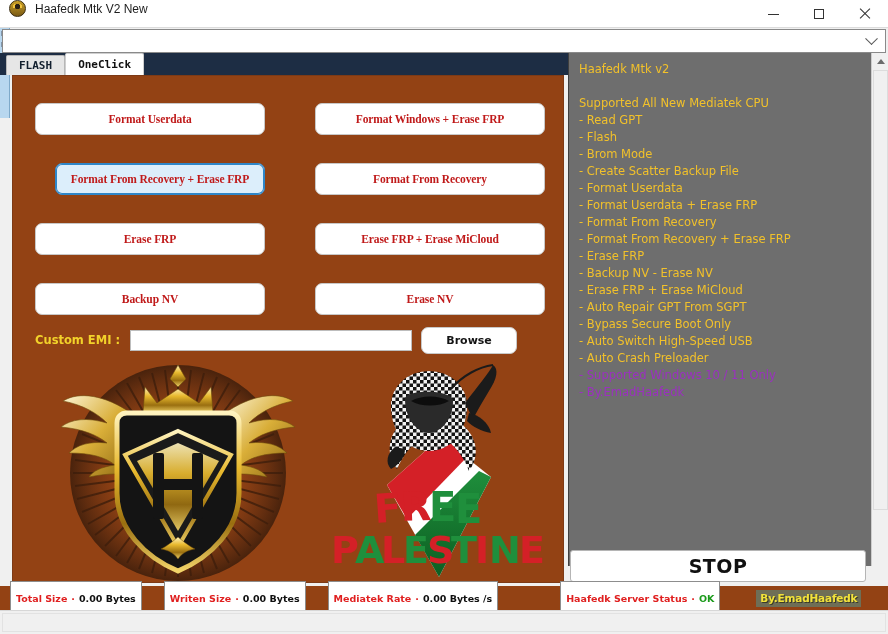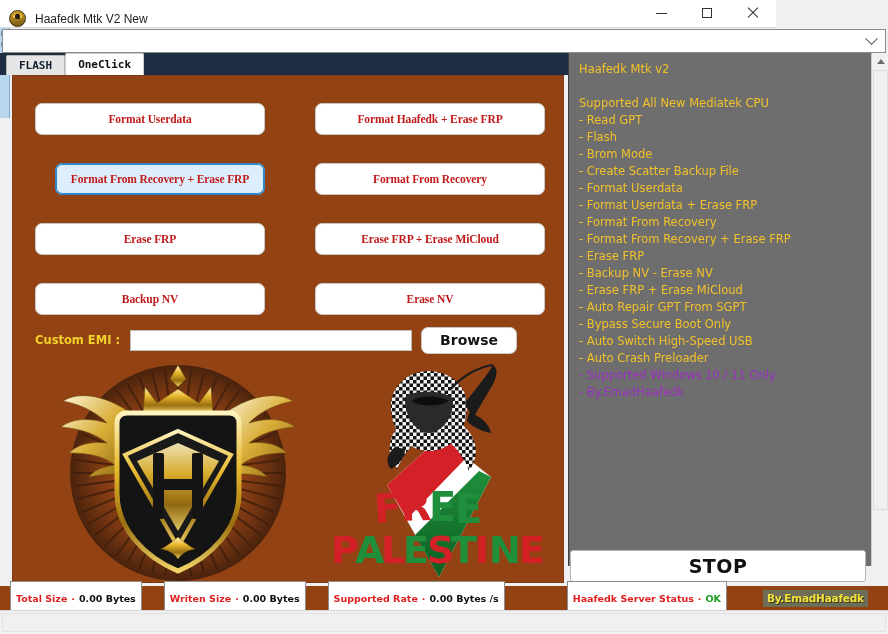--- a/index.html
+++ b/index.html
@@ -13,24 +13,24 @@
 
   
   #app {
     position: relative;
     width: 888px; height: 634px;
     background: #f0f0f0;
   }
 
   .titlebar {
     position: absolute; left: 0; top: 0;
-    width: 776px; height: 28px;
+    width: 888px; height: 28px;
     background: #ffffff;
     border-bottom: 1px solid #dcdcdc;
-    display: flex; align-items: flex-end;
+    display: flex; align-items: flex-start;
   }
   .title-left { display: flex; align-items: center; padding-left: 9px; }
   .app-icon {
     width: 17px; height: 17px;
     border-radius: 50%;
     background:
       radial-gradient(circle at 50% 38%, #2b2015 0 22%, rgba(0,0,0,0) 23%),
       radial-gradient(circle at 30% 34%, #f3c43a 0 12%, rgba(0,0,0,0) 13%),
       radial-gradient(circle at 70% 34%, #f3c43a 0 12%, rgba(0,0,0,0) 13%),
       linear-gradient(#caa029, #7a5a14);
@@ -169,21 +169,21 @@
     outline: none;
   }
   .browse-btn {
     margin-left: 9px;
     width: 96px; height: 27px;
     background: #ffffff;
     border: 1px solid #c8c8c8;
     border-radius: 7px;
     color: #141414;
     font-family: "DejaVu Sans", sans-serif;
-    font-size: 14px; font-weight: bold;
+    font-size: 11px; font-weight: bold;
     display: flex; align-items: center; justify-content: center;
     cursor: default;
   }
 
   
   .art {
     position: absolute; left: 0; top: 283px;
     width: 550px; height: 223px;
     overflow: hidden;
   }
@@ -328,21 +328,21 @@
   <div class="tabband"></div>
   <div class="tabs">
     <div class="tab">FLASH</div>
     <div class="tab active">OneClick</div>
   </div>
 
   <div class="leftpanel">
 
     <div class="btn-grid">
       <div class="abtn">Format Userdata</div>
-      <div class="abtn">Format Haafedk + Erase FRP</div>
+      <div class="abtn">Format Windows + Erase FRP</div>
       <div class="abtn focused">Format From Recovery + Erase FRP</div>
       <div class="abtn">Format From Recovery</div>
       <div class="abtn">Erase FRP</div>
       <div class="abtn">Erase FRP + Erase MiCloud</div>
       <div class="abtn">Backup NV</div>
       <div class="abtn">Erase NV</div>
     </div>
 
     <div class="emi-row">
       <span class="emi-label">Custom EMI :</span>
@@ -550,21 +550,21 @@
       <span class="k">Total Size</span>
       <span class="dot">·</span>
       <span class="v">0.00 Bytes</span>
     </div>
     <div class="stat" style="margin-left:22px;">
       <span class="k">Writen Size</span>
       <span class="dot">·</span>
       <span class="v">0.00 Bytes</span>
     </div>
     <div class="stat" style="margin-left:22px;">
-      <span class="k">Supported Rate</span>
+      <span class="k">Mediatek Rate</span>
       <span class="dot">·</span>
       <span class="v">0.00 Bytes /s</span>
     </div>
     <div class="stat" style="margin-left:62px;">
       <span class="k">Haafedk Server Status</span>
       <span class="dot">·</span>
       <span class="v ok">OK</span>
     </div>
     <div class="badge" style="margin-left:36px;">By.EmadHaafedk</div>
   </div>

